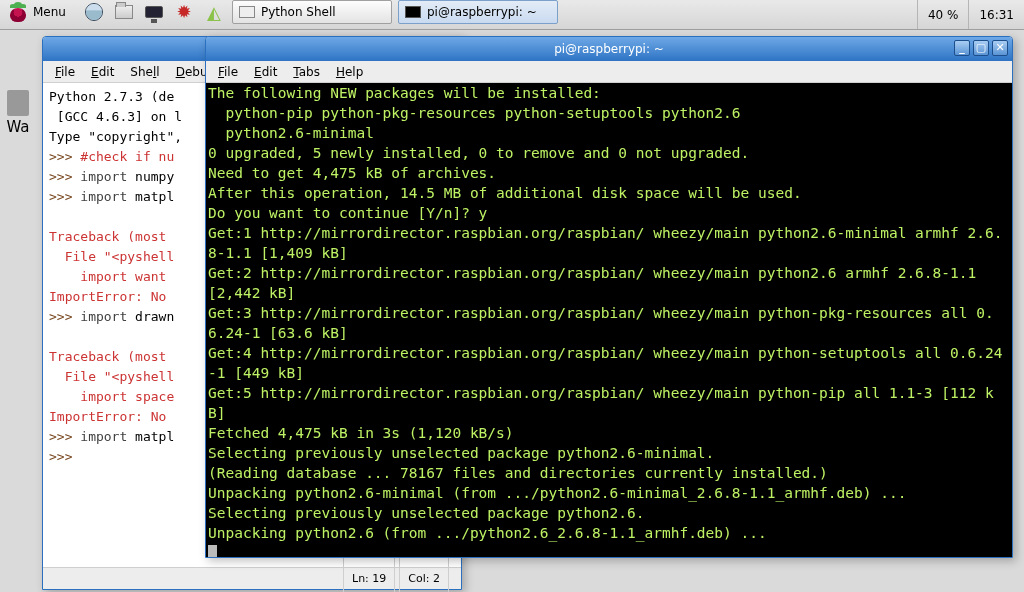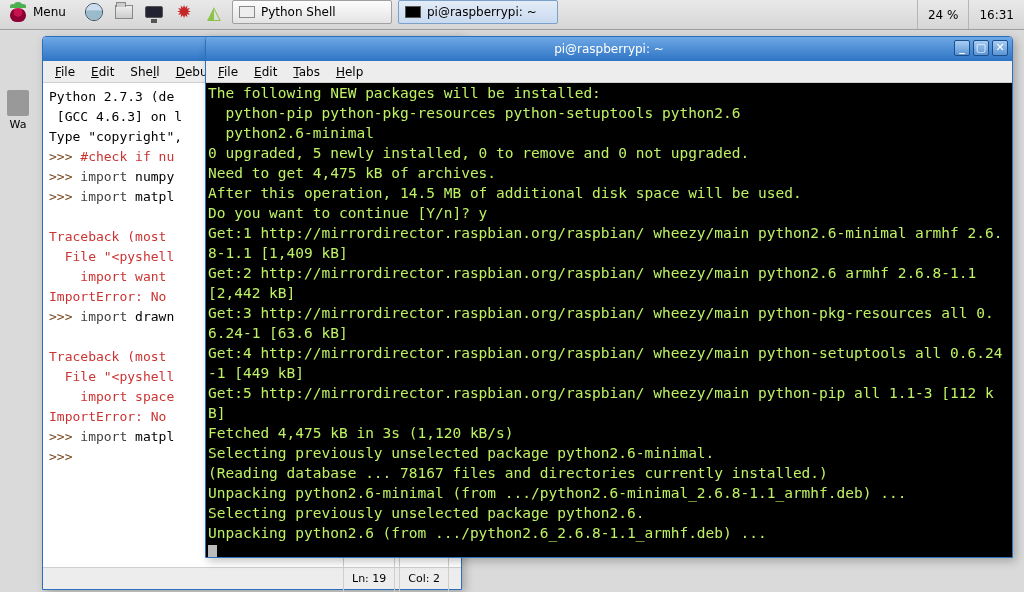--- a/index.html
+++ b/index.html
@@ -70,21 +70,21 @@
   .task-btn .term-icon{
     width:16px;height:12px;background:#000;border:1px solid #555;margin-left:2px;
   }
   .panel-right { margin-left:auto; display:flex; align-items:center; height:100%;}
   .panel-right .cell {
     border-left:1px solid #b5b5b5; height:100%; padding:0 10px;
     display:flex; align-items:center;
   }
 
   
-  .desktop-icon { position:absolute; top:90px; left:0; font-size:11px; width:36px; text-align:center;}
+  .desktop-icon { position:absolute; top:90px; left:0; font-size:15px; width:36px; text-align:center;}
 
   
   .win {
     position:absolute; border:1px solid #2b6fbf;
     border-radius:4px 4px 0 0;
     box-shadow: 3px 3px 10px rgba(0,0,0,.25);
     display:flex; flex-direction:column;
     background:#ededed;
   }
   .win-title {
@@ -162,21 +162,21 @@
     <span class="win-icon"></span>
     <span>Python Shell</span>
   </div>
   <div class="task-btn active">
     <span class="term-icon"></span>
     <span>pi@raspberrypi: ~</span>
   </div>
 
   <div class="panel-right">
     <div class="cell">
-        <span>24 %</span>
+        <span>40 %</span>
       </div>
     <div class="cell">
         <span>16:31</span>
       </div>
   </div>
 </div>
 
 <div class="desktop-icon">
   <div style="width:22px;height:26px;margin:0 auto 2px;background:#999;border-radius:2px;"></div>
   <div>Wa</div>

